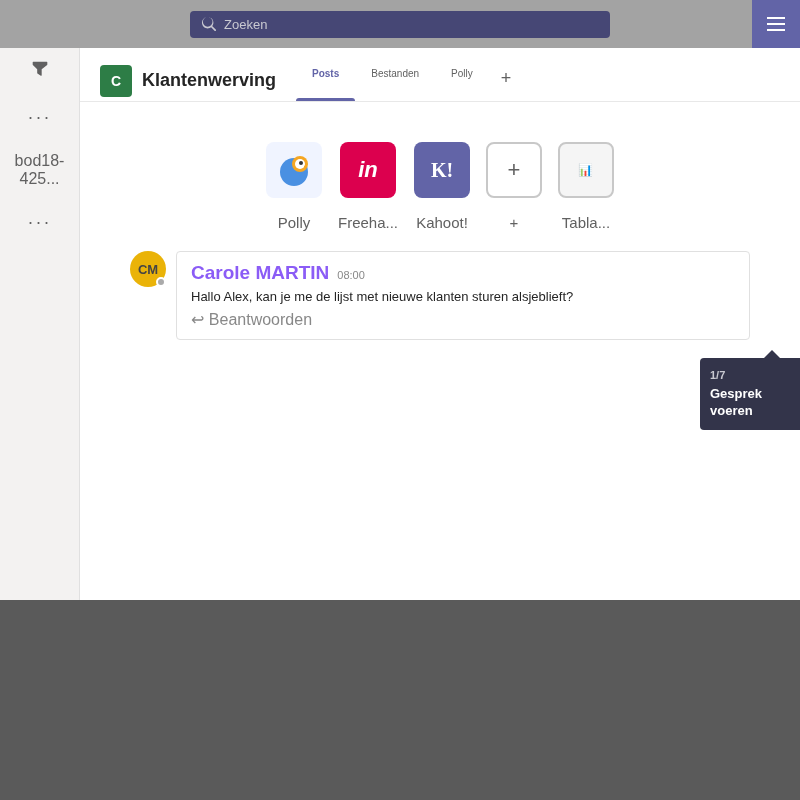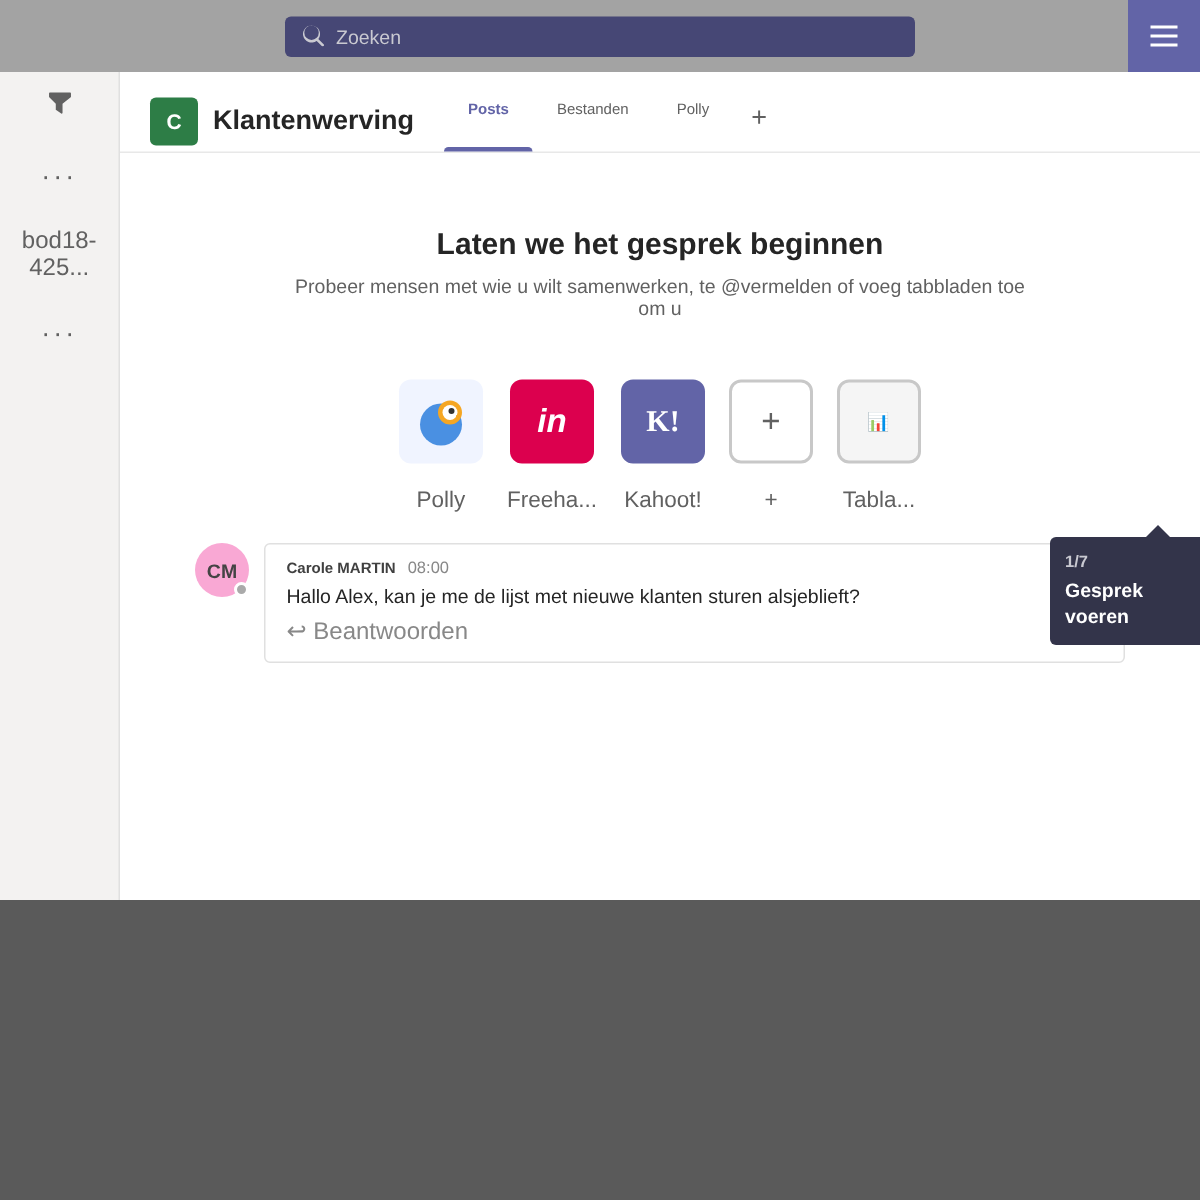--- a/index.html
+++ b/index.html
@@ -242,21 +242,21 @@
     }
     .message-item {
       display: flex;
       gap: 10px;
       margin-bottom: 12px;
     }
     .message-avatar {
       width: 36px;
       height: 36px;
       border-radius: 50%;
-      background: #f9a8d4;
+      background: #eab308;
       display: flex;
       align-items: center;
       justify-content: center;
       font-weight: 700;
       font-size: 13px;
       color: #444;
       flex-shrink: 0;
       position: relative;
     }
     .avatar-status {
@@ -277,22 +277,22 @@
       flex: 1;
     }
     .message-header {
       display: flex;
       align-items: baseline;
       gap: 8px;
       margin-bottom: 4px;
     }
     .message-author {
       font-weight: 700;
-      font-size: 10px;
-      color: #404040;
+      font-size: 19px;
+      color: #8b5cf6;
     }
     .message-time {
       font-size: 11px;
       color: #888;
     }
     .message-text {
       font-size: 13px;
       color: #252525;
       line-height: 1.4;
     }
@@ -486,24 +486,20 @@
       <div class="channel-tabs">
         <div class="channel-tab active">Posts</div>
         <div class="channel-tab">Bestanden</div>
         <div class="channel-tab">Polly</div>
         <div class="channel-tab-add">+</div>
       </div>
     </div>
 
     <div class="posts-area">
 
-      <div class="welcome-section">
-        <div class="welcome-title">Laten we het gesprek beginnen</div>
-        <div class="welcome-subtitle">Probeer mensen met wie u wilt samenwerken, te @vermelden of voeg tabbladen toe om u</div>
-      </div>
 
       <div class="app-icons-row">
 
         <div class="app-icon-item">
           <div class="polly-icon">
 
             <svg width="40" height="40" viewBox="0 0 40 40">
               <circle cx="20" cy="22" r="14" fill="#4a90e2"></circle>
               <circle cx="26" cy="14" r="8" fill="#f5a623"></circle>
               <circle cx="26" cy="14" r="5" fill="white"></circle>

